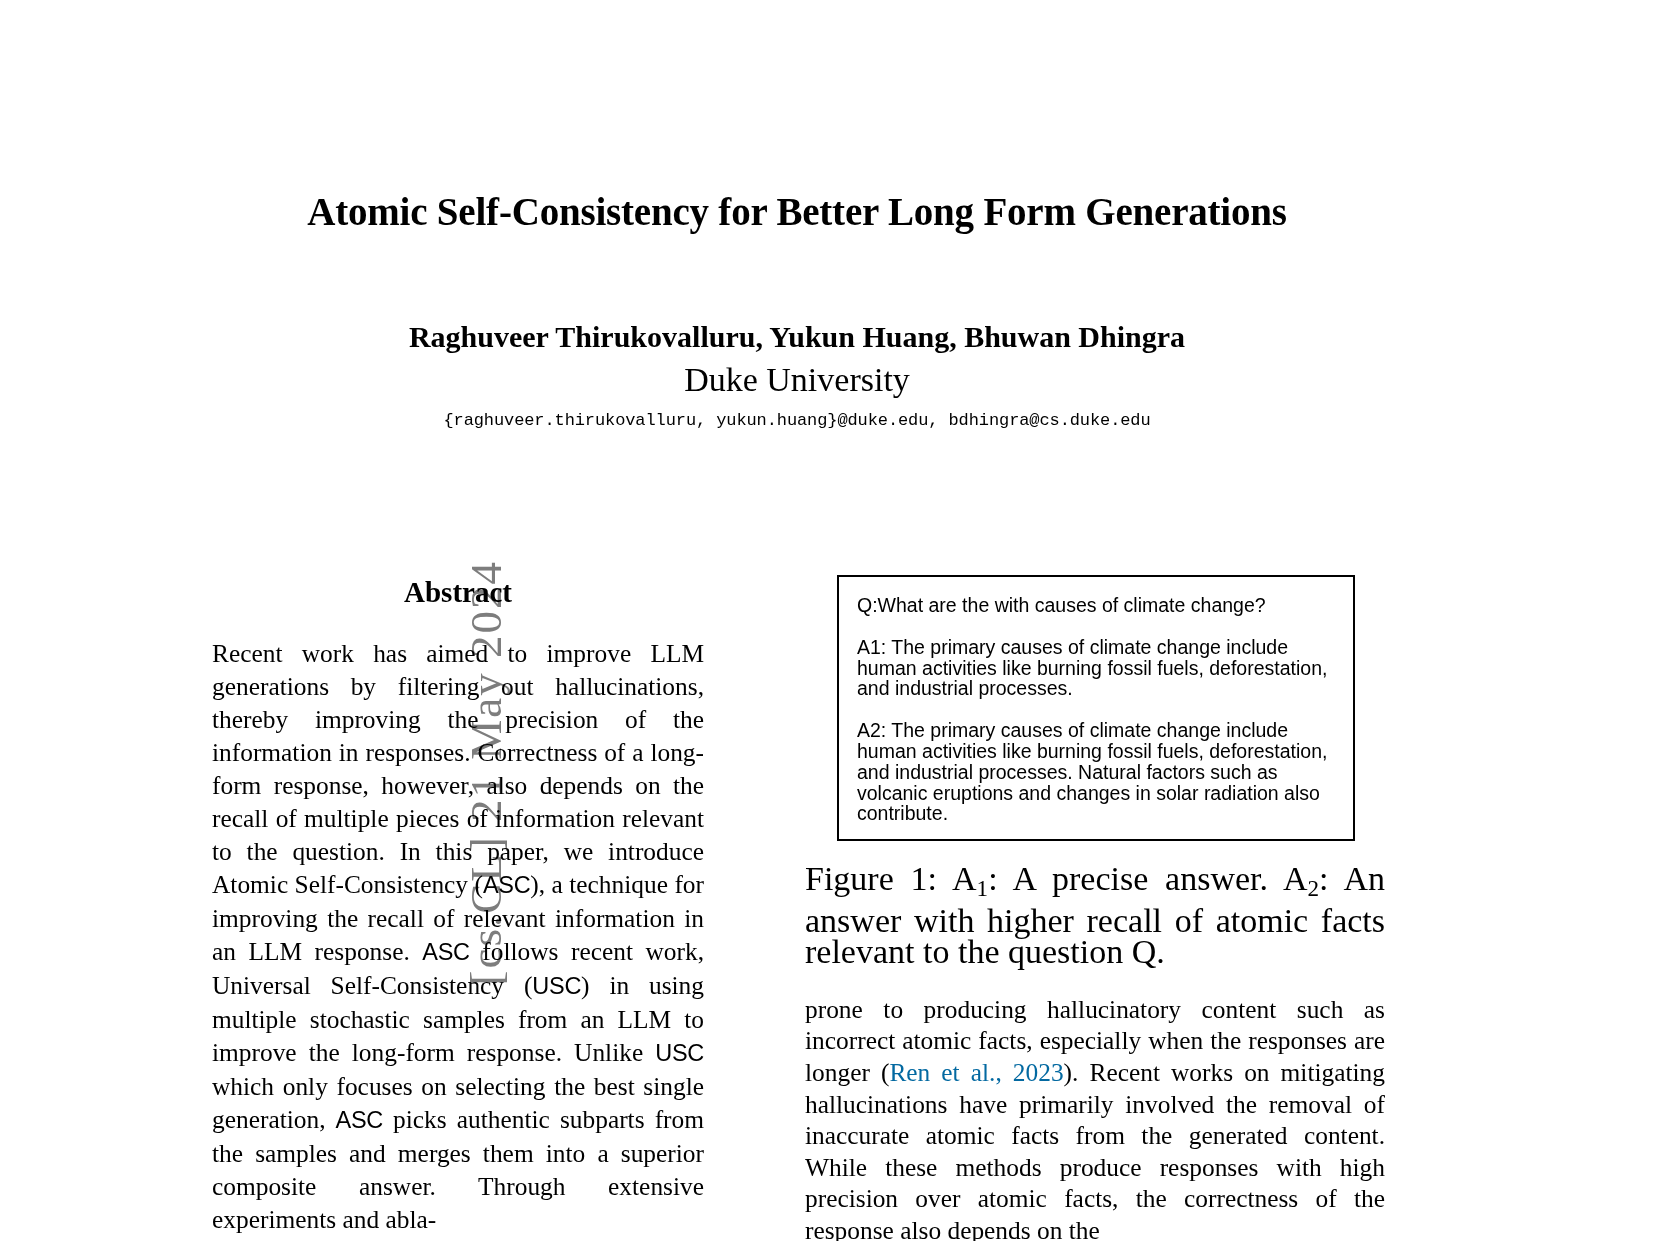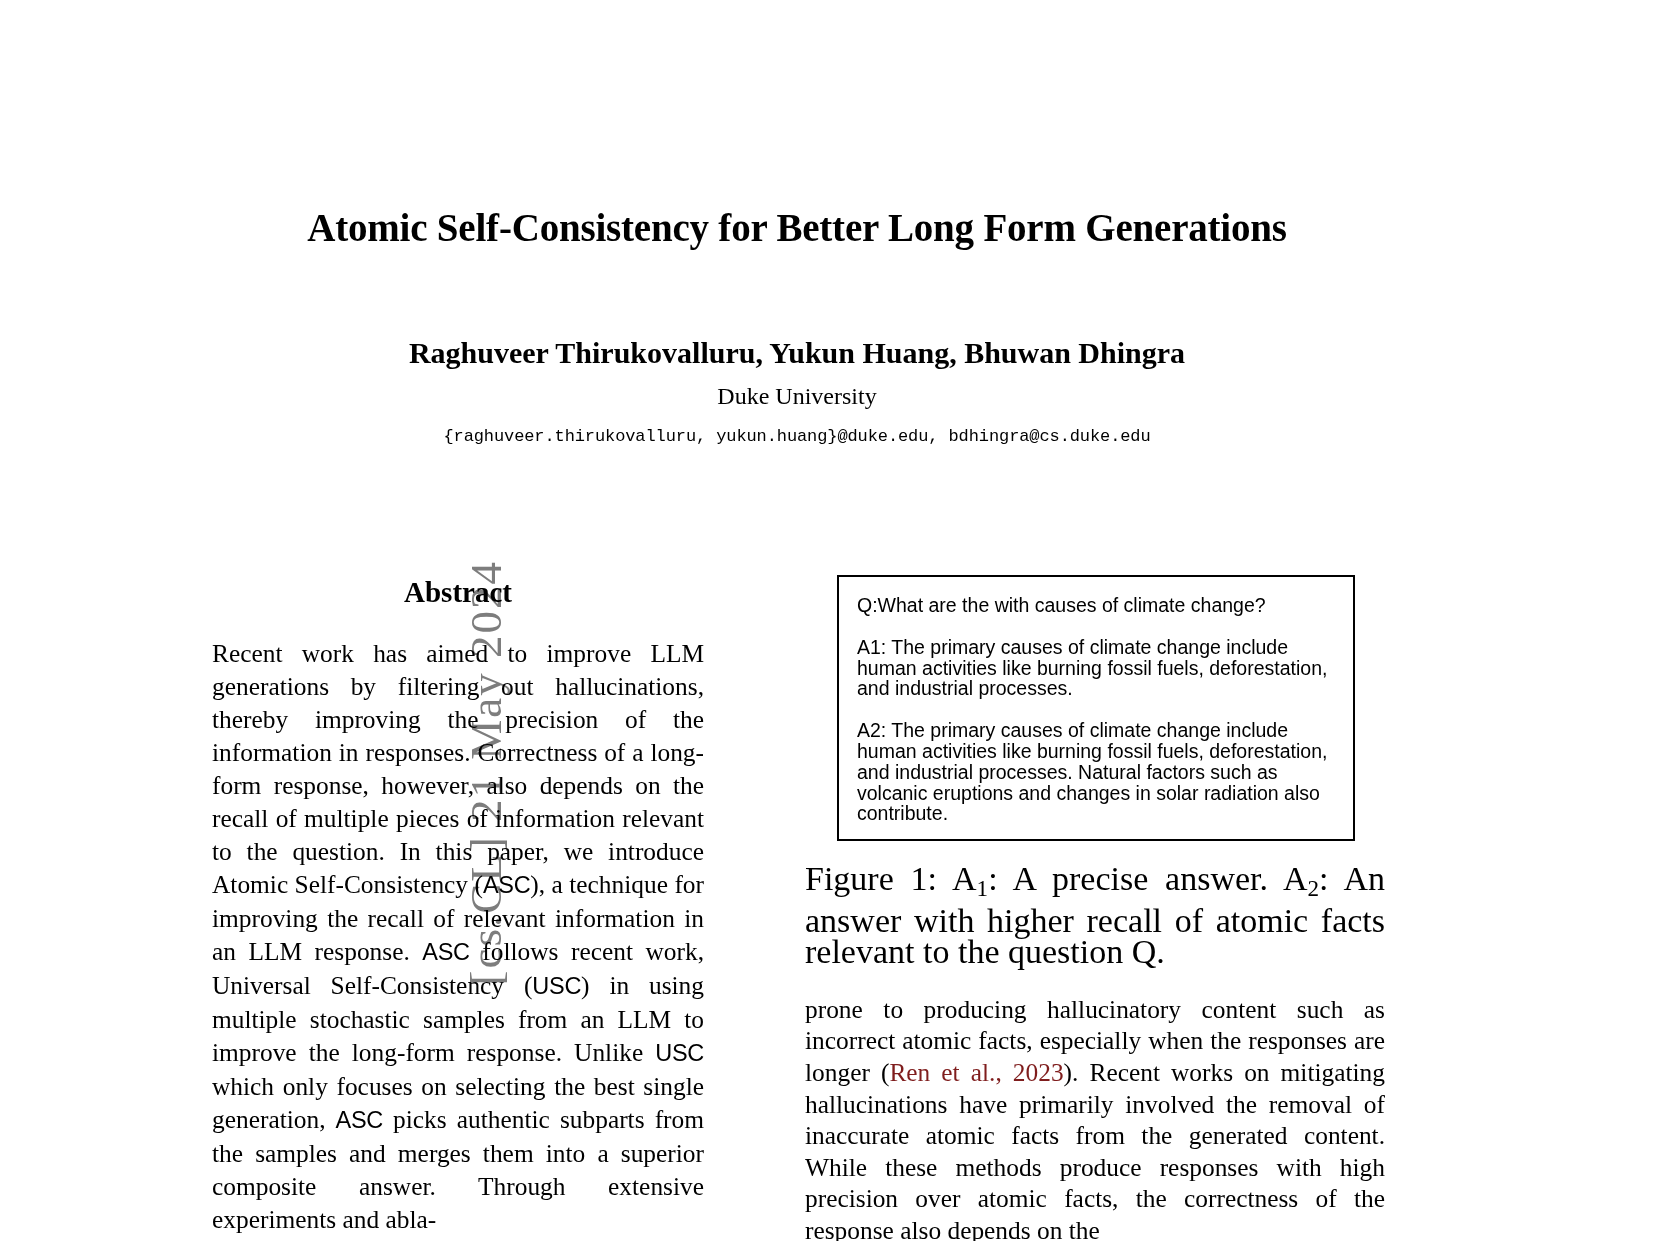--- a/index.html
+++ b/index.html
@@ -36,42 +36,42 @@
   #paper {
     position: absolute;
     left: 0;
     top: 0;
     width: 1654px;
     height: 1241px;
   }
   #title-block {
     position: absolute;
     left: 197px;
-    top: 204px;
+    top: 188px;
     width: 1200px;
     text-align: center;
   }
   #paper-title {
     font-family: "Liberation Serif", serif;
     font-weight: bold;
     font-size: 39px;
     line-height: 48px;
     letter-spacing: -0.2px;
   }
   #authors {
     margin-top: 82px;
     font-family: "Liberation Serif", serif;
     font-weight: bold;
     font-size: 30px;
     line-height: 38px;
   }
   #affiliation {
     margin-top: 5px;
     font-family: "Liberation Serif", serif;
-    font-size: 24px;
+    font-size: 34px;
     line-height: 38px;
   }
   #emails {
     margin-top: 3px;
     font-family: "Liberation Mono", monospace;
     font-size: 17px;
     line-height: 38px;
     letter-spacing: -0.1px;
   }
 
@@ -140,21 +140,21 @@
   }
   #figure-caption sub {
     font-size: 0.68em;
     vertical-align: -0.25em;
   }
 
   #right-body {
     margin-top: 26px;
   }
   .cite-link {
-    color: #7f1d1d;
+    color: #0369a1;
     text-decoration: none;
   }
 </style>
 </head>
 <body>
 
 <div id="paper">
 
   <div id="arxiv-stamp">[cs.CL]  21 May 2024</div>
 

